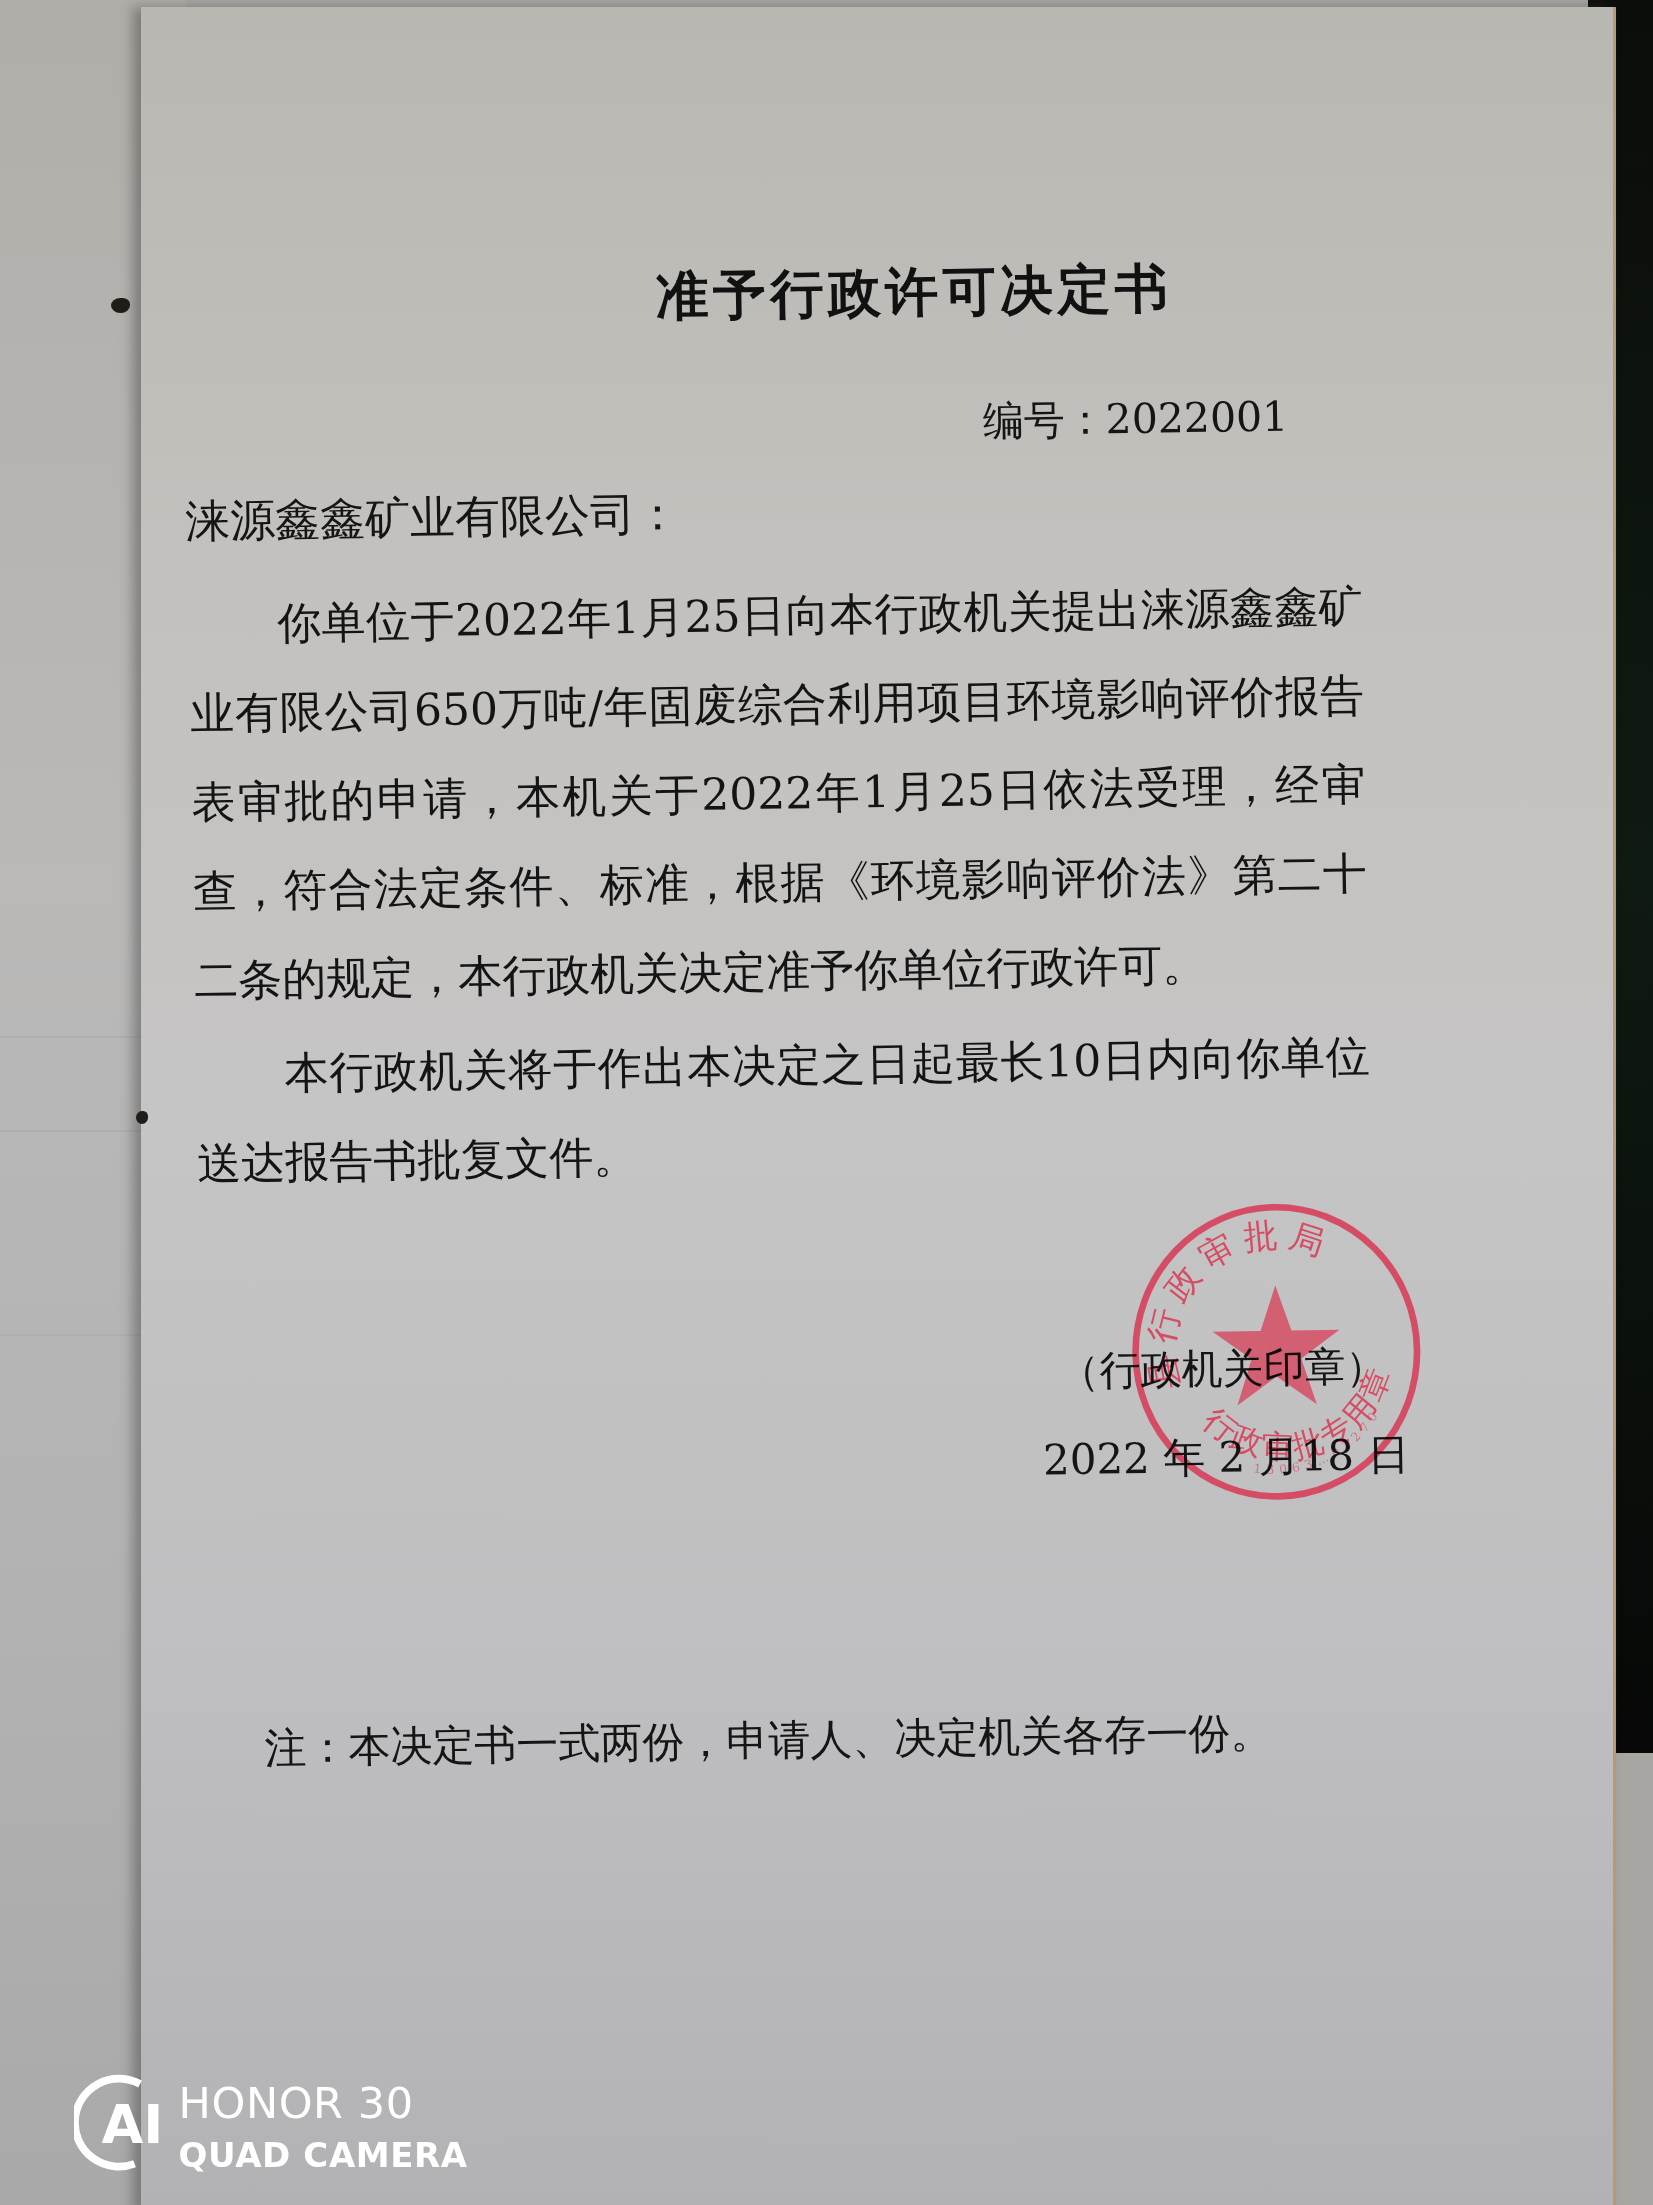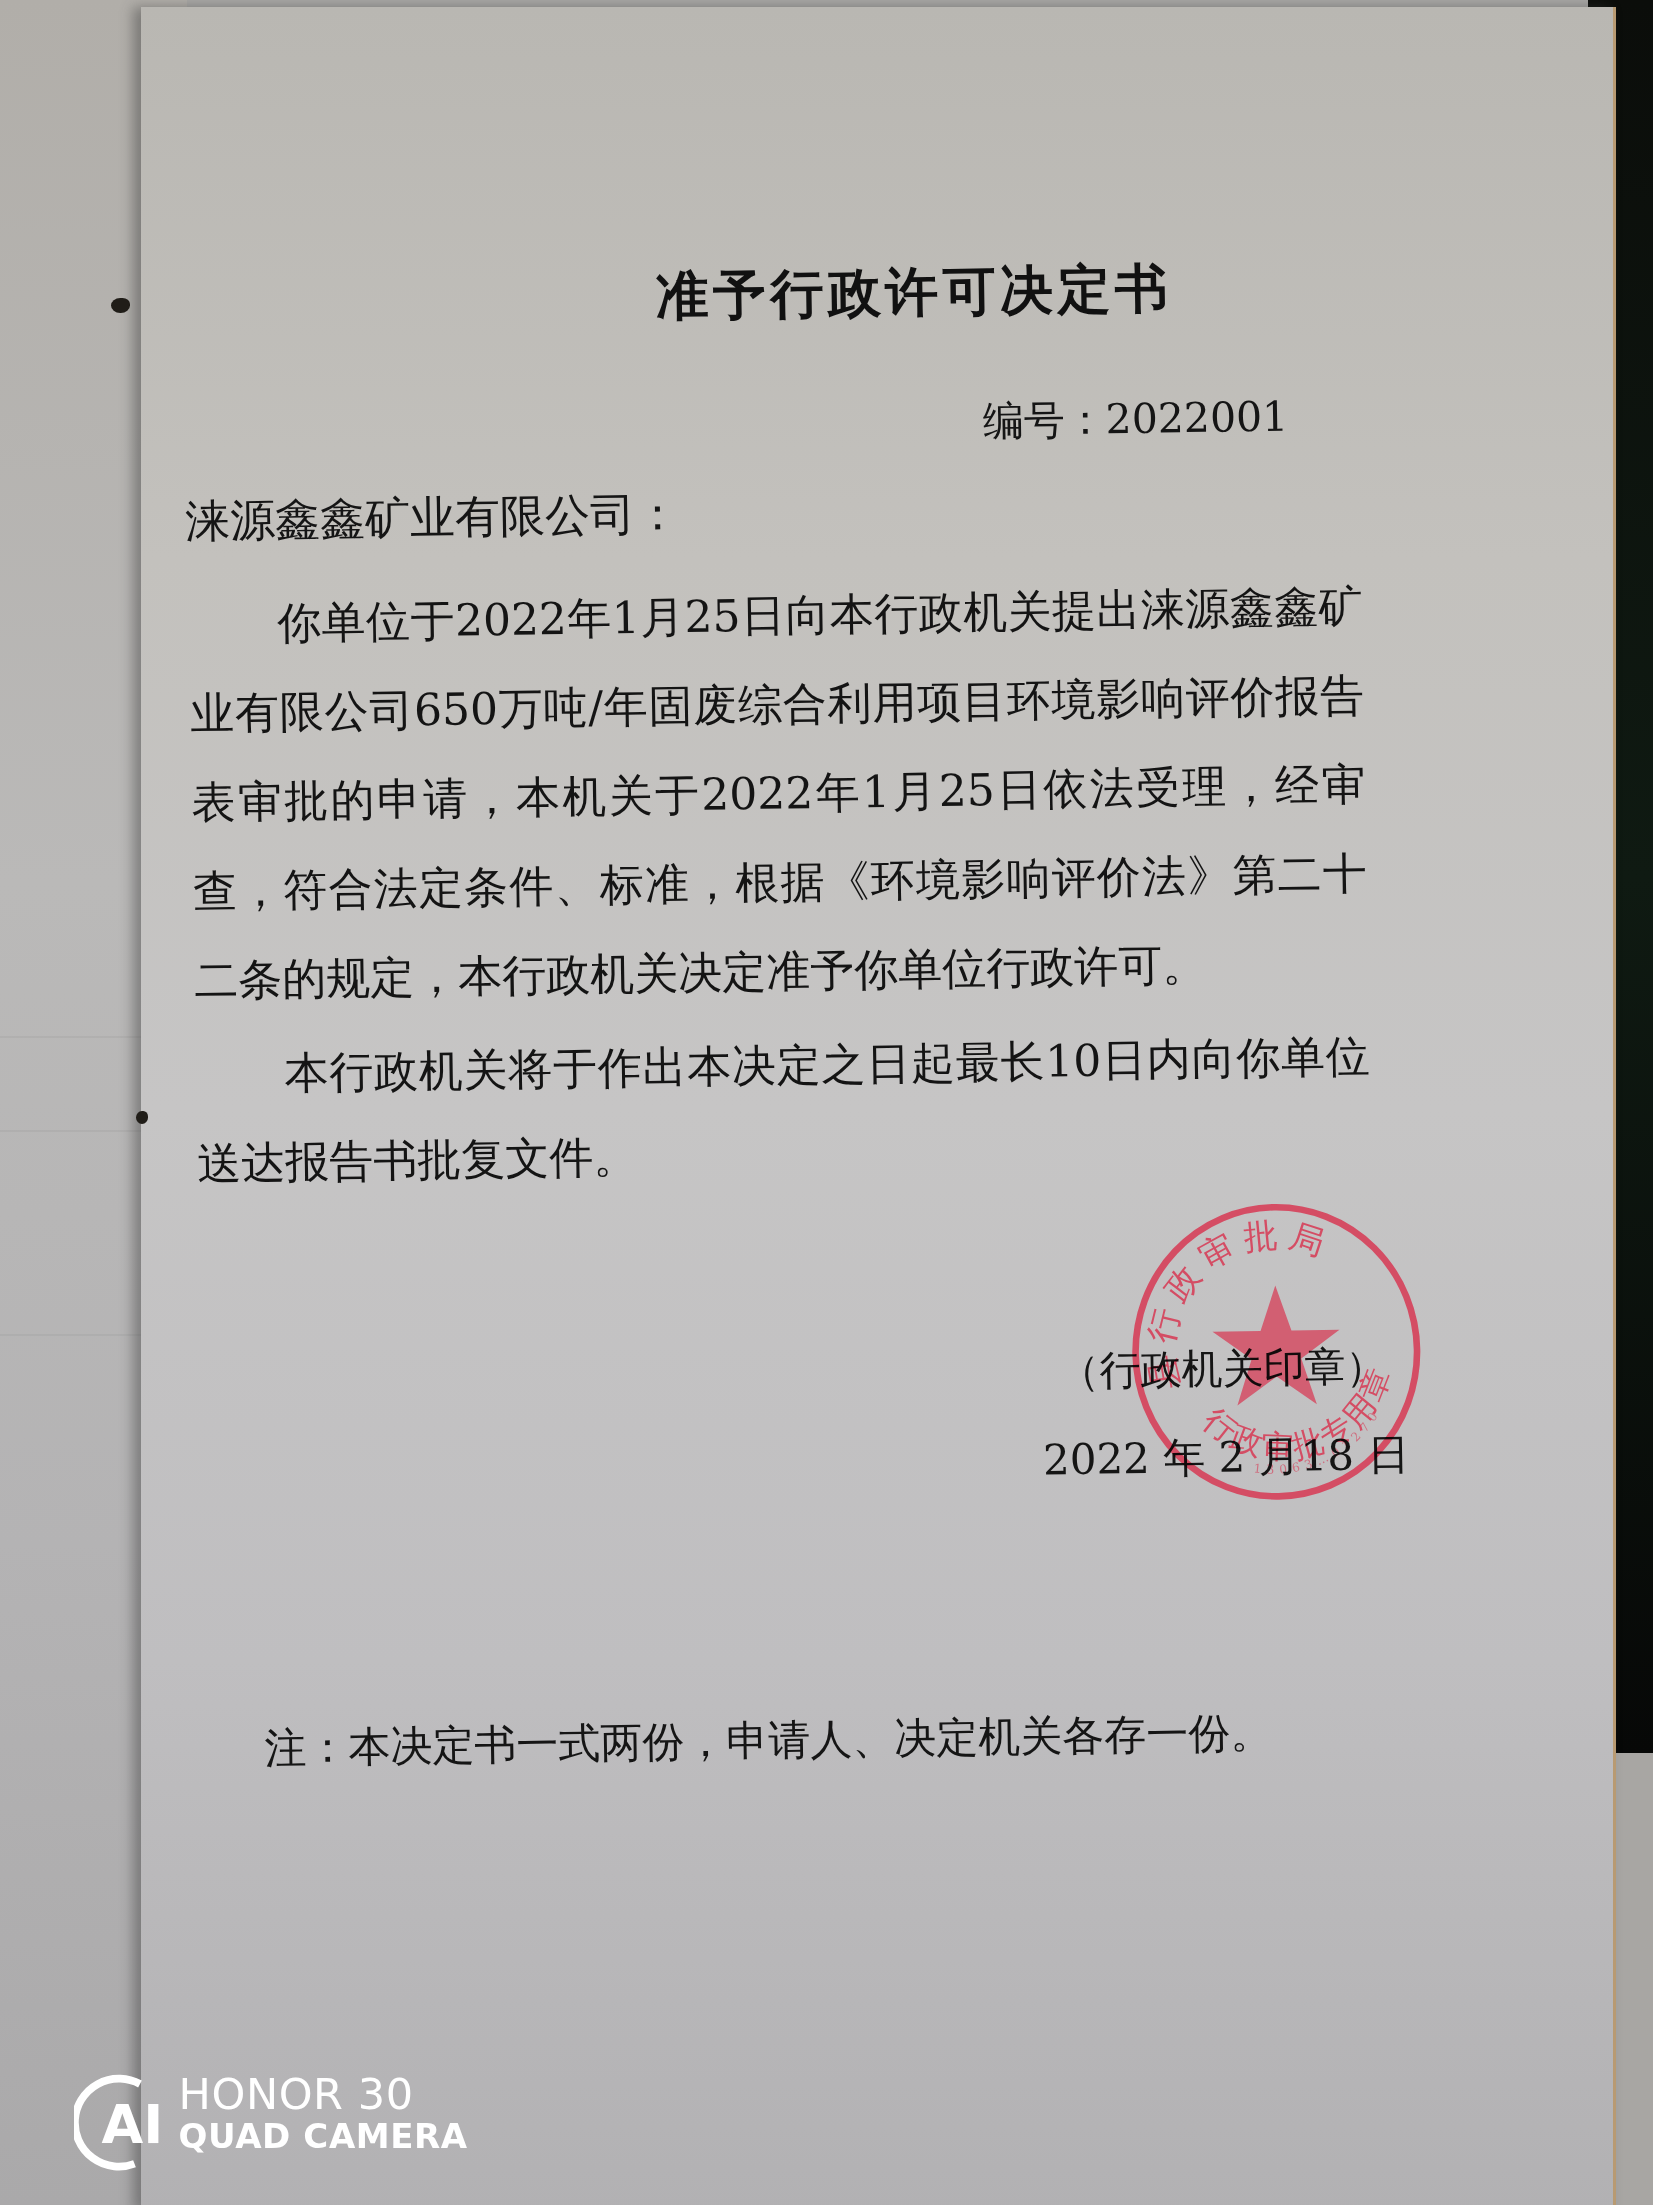--- a/index.html
+++ b/index.html
@@ -123,34 +123,34 @@
       opacity: 0.82;
       mix-blend-mode: multiply;
     }
     
     .watermark {
       position: absolute;
       left: 74px; top: 2073px;
       color: #ffffff;
       font-family: "DejaVu Sans", "Liberation Sans", sans-serif;
       display: flex;
-      align-items: flex-start;
+      align-items: flex-end;
       gap: 5.5px;
       z-index: 5;
     }
     .wm-logo {
       width: 99px; height: 99px;
     }
     .wm-text {
       display: flex;
       flex-direction: column;
       line-height: 1;
     }
     .wm-line1 { font-size: 43px; font-weight: normal; letter-spacing: 0.6px; }
-    .wm-line2 { font-size: 34px; font-weight: bold; letter-spacing: 0.6px; margin-top: 3px; }
+    .wm-line2 { font-size: 34px; font-weight: bold; letter-spacing: 0.6px; margin-top: 13px; }
   </style>
 </head>
 <body>
 
 <div class="under-page">
   <div class="faint-line" style="top:1036px;"></div>
   <div class="faint-line" style="top:1130px;"></div>
   <div class="faint-line" style="top:1334px;"></div>
 </div>
 <div class="dark-bg"></div>

